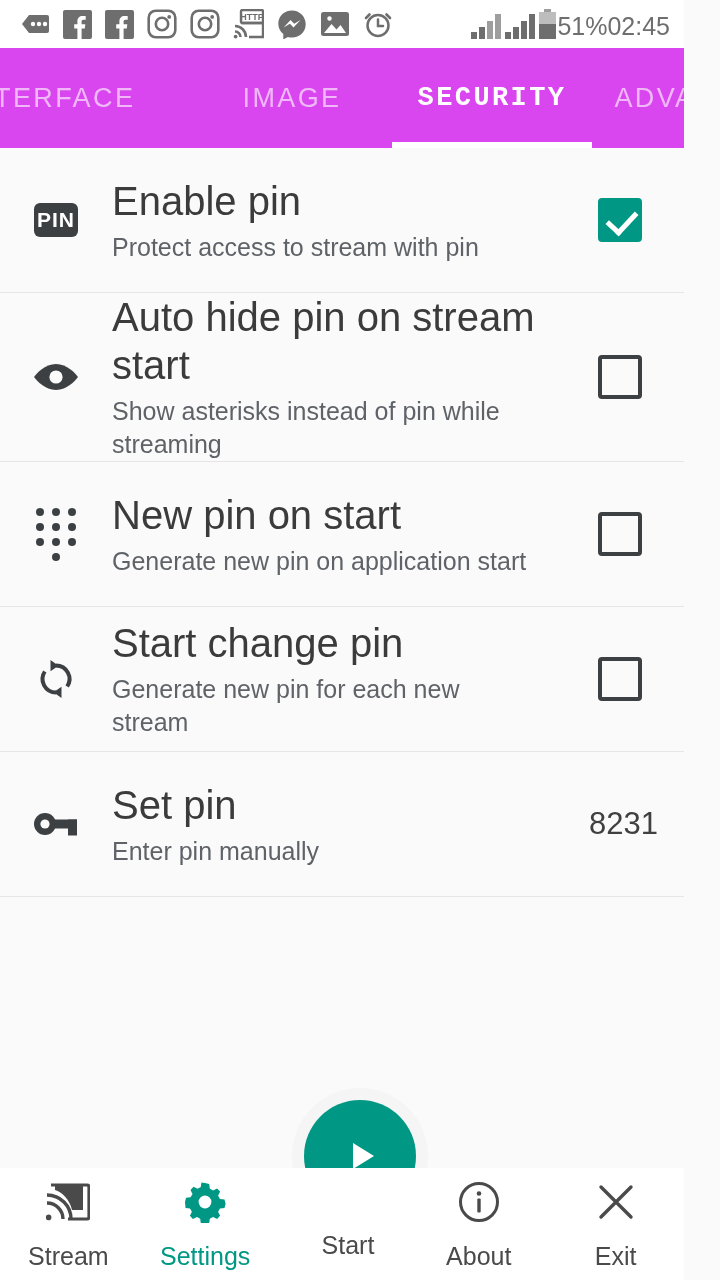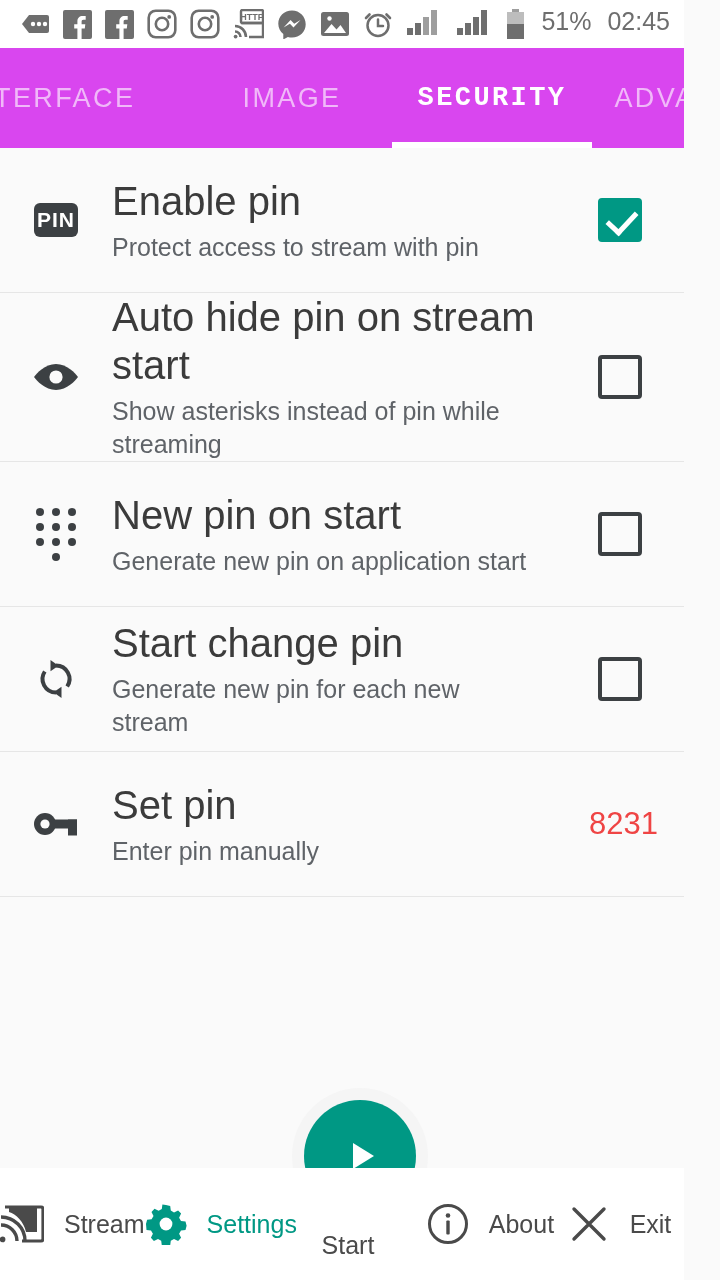--- a/index.html
+++ b/index.html
@@ -32,22 +32,21 @@
   }
   .status-icons {
     display: flex;
     align-items: center;
     gap: 13px;
     flex: 1 1 auto;
   }
   .sb-ico { display: block; }
   .status-right {
     display: flex;
-    align-items: flex-start;
-    gap: 16px;
+    align-items: flex-end;
     margin-left: 10px;
   }
   .status-text {
     font-size: 25px;
     color: #6e6e6e;
     letter-spacing: 0px;
     line-height: 1;
     white-space: nowrap;
   }
 
@@ -149,21 +148,21 @@
     content: "";
     position: absolute;
     left: 11px; top: 3px;
     width: 13px; height: 24px;
     border: solid #ffffff;
     border-width: 0 5px 5px 0;
     transform: rotate(43deg);
   }
   .pin-value {
     font-size: 31px;
-    color: #ef4444;
+    color: #404040;
     white-space: nowrap;
   }
   .row.value-row .row-ctrl { flex: 0 0 auto; }
 
   
   .pin-badge {
     width: 44px; height: 34px;
     background: #3c4043;
     border-radius: 6px;
     color: #ffffff;
@@ -222,20 +221,21 @@
     background: #ffffff;
     display: flex;
     align-items: center;
     flex: 0 0 auto;
     position: relative;
     z-index: 6;
   }
   .nav-item {
     flex: 1 1 0;
     display: flex;
+    flex-direction: column;
     align-items: center;
     justify-content: center;
     gap: 20px;
     height: 112px;
   }
   .nav-label {
     font-size: 25px;
     color: #4a4a4a;
     line-height: 1;
   }

